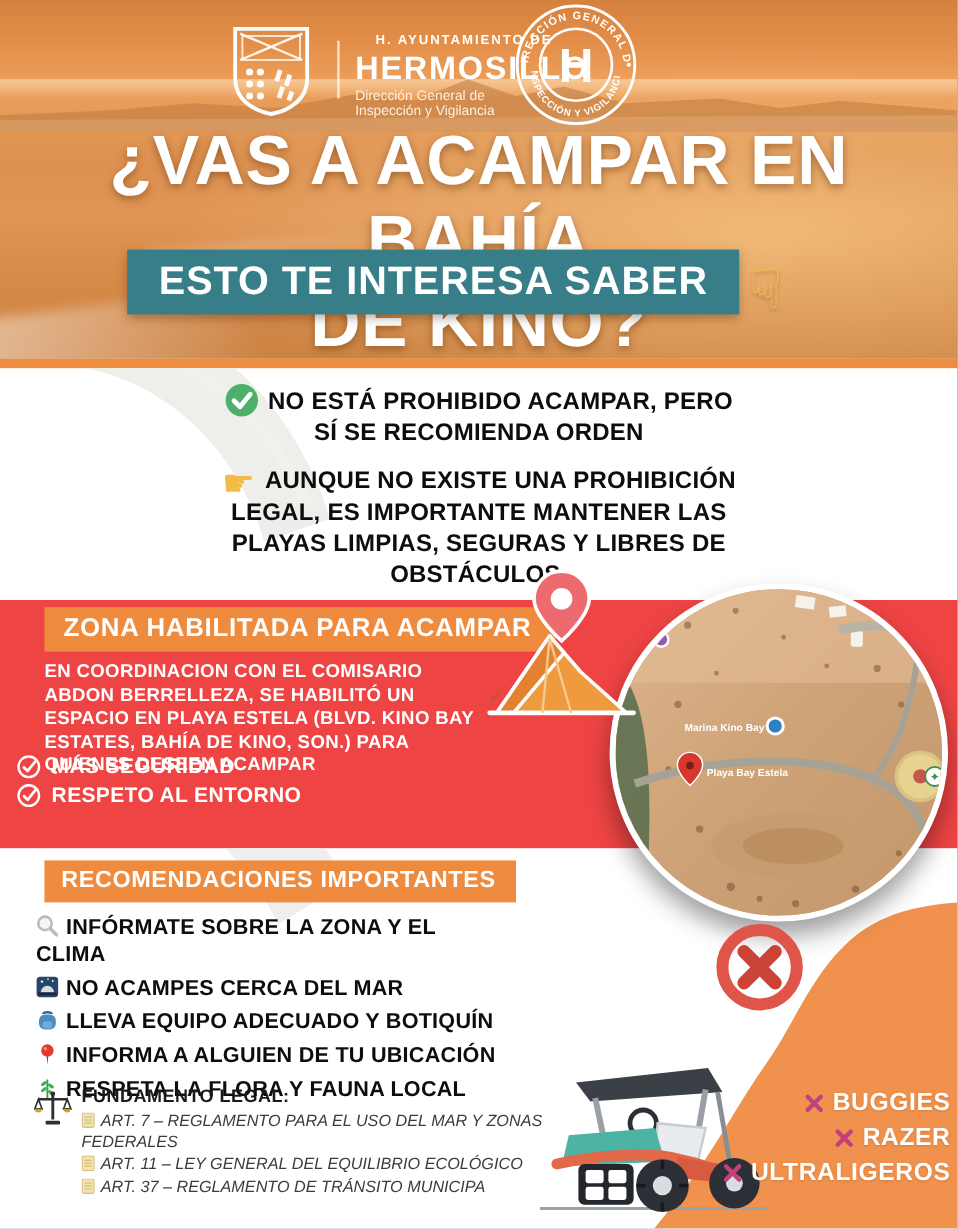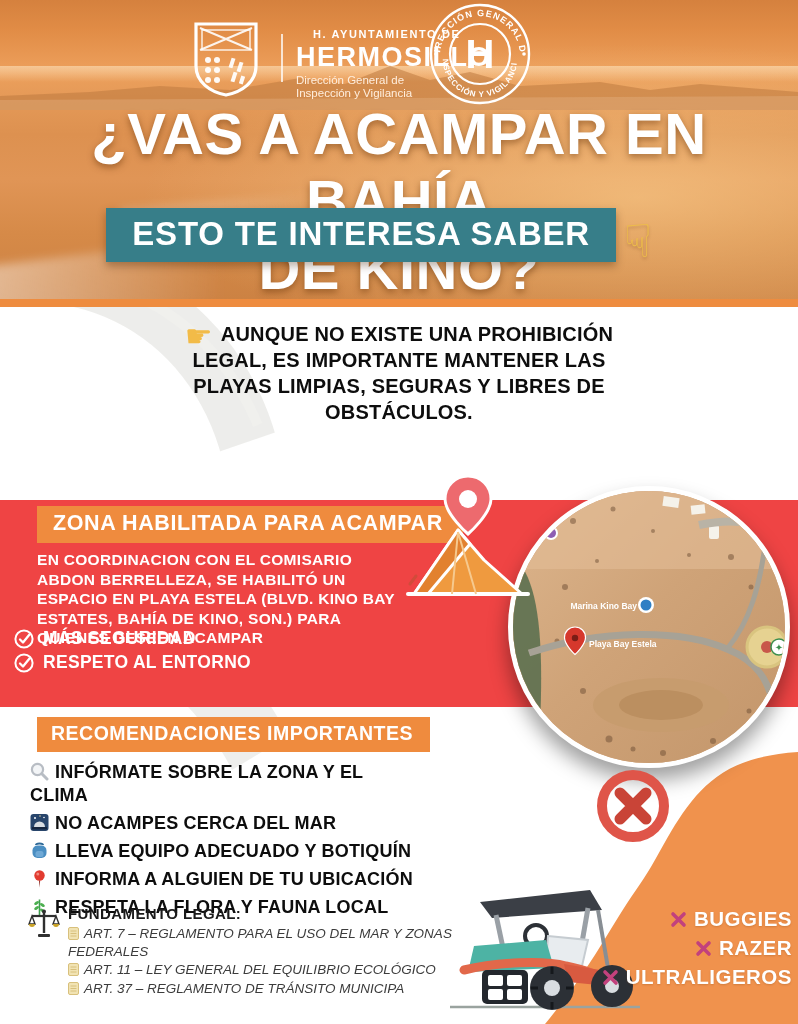--- a/index.html
+++ b/index.html
@@ -172,20 +172,27 @@
     <div class="hero-banner-row">
       <span class="hero-banner">ESTO TE INTERESA SABER</span><span class="hand-down">☟</span>
     </div>
   </section>
 
   <div class="divider-strip"></div>
 
   <section class="intro">
     <div class="swirl-a"></div>
     <div class="swirl-b"></div>
+    <div class="intro-point intro-p1">
+      <svg class="check-green" viewBox="0 0 29 29">
+        <circle cx="14.5" cy="14.5" r="13.5" fill="#4cb06b"></circle>
+        <path d="M8,15 L13,20 L21.5,9.5" fill="none" stroke="#fff" stroke-width="4" stroke-linecap="round" stroke-linejoin="round"></path>
+      </svg><span class="pt">NO ESTÁ PROHIBIDO ACAMPAR, PERO
+SÍ SE RECOMIENDA ORDEN</span>
+    </div>
     <div class="intro-point intro-p2">
       <span class="hand-right">☛</span><span class="pt">AUNQUE NO EXISTE UNA PROHIBICIÓN
 LEGAL, ES IMPORTANTE MANTENER LAS
 PLAYAS LIMPIAS, SEGURAS Y LIBRES DE
 OBSTÁCULOS.</span>
     </div>
   </section>
 
   <section class="zone">
     <div class="zone-badge">ZONA HABILITADA PARA ACAMPAR</div>

